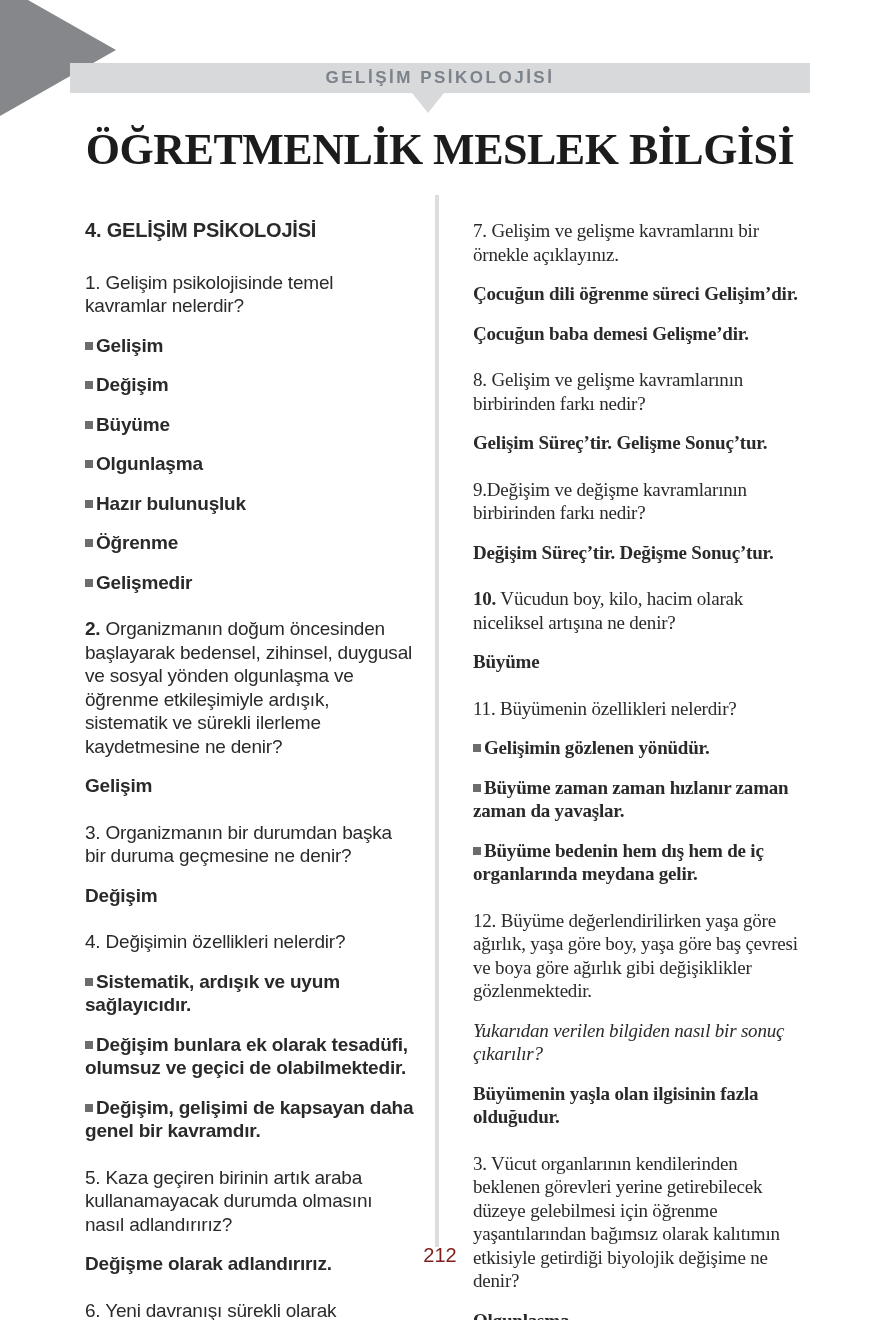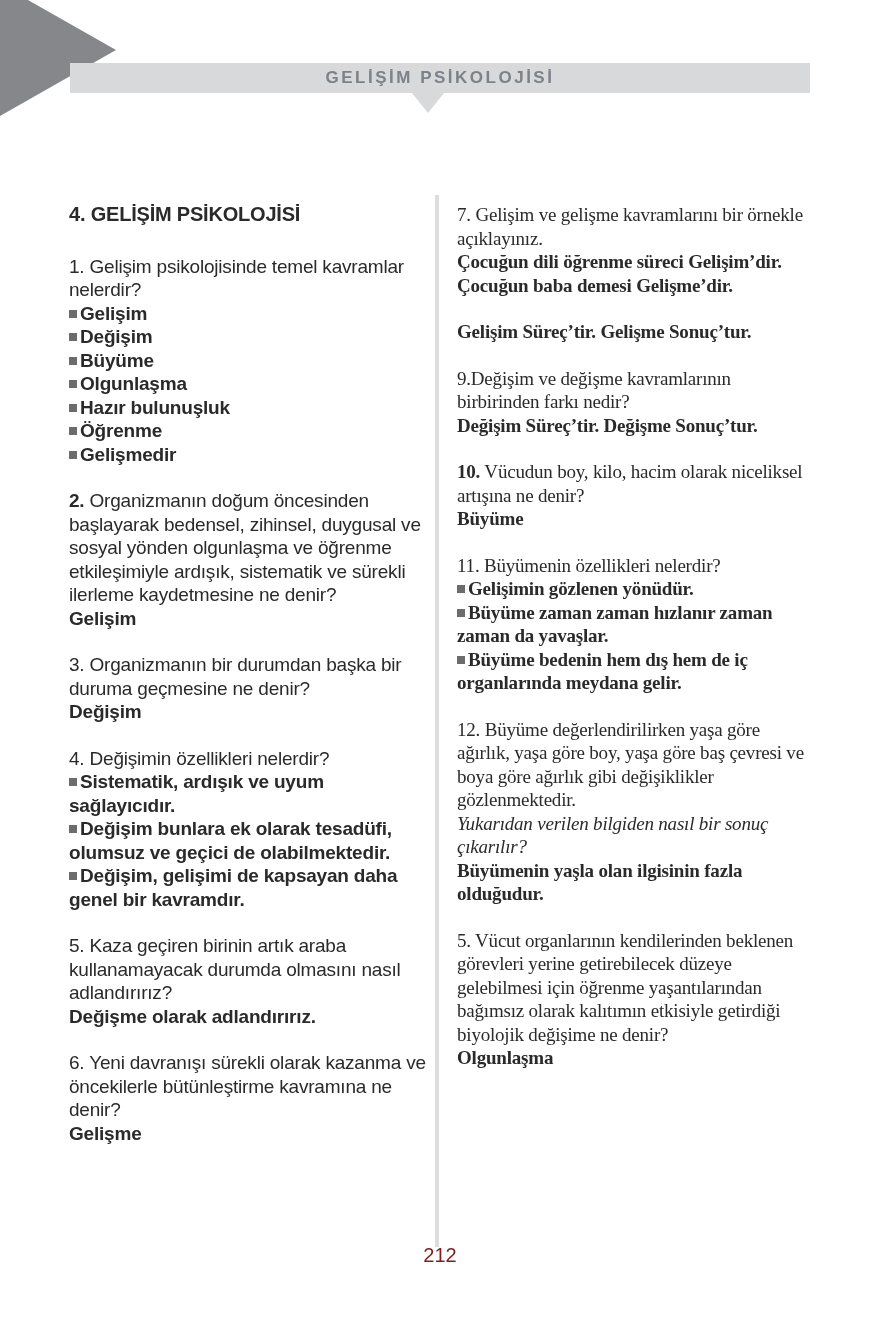--- a/index.html
+++ b/index.html
@@ -46,21 +46,21 @@
     background:var(--divider,#dcdddd);
   }
   .col{
     position:absolute;top:203px;width:362px;
     font-size:19px;line-height:23.5px;letter-spacing:-0.2px;
   }
   .col-left{left:69px;}
   .col-right{left:457px;width:358px;font-family:Liberation Serif, serif;}
   .block{margin:0 0 23px 0;}
   .block.heading{margin-bottom:28px;font-size:20px;}
-  .para{margin:0;}
+  .para{margin:16px;}
   .b{font-weight:bold;}
   .i{font-style:italic;}
   .bullet-sq{
     display:inline-block;width:8px;height:8px;
     background:var(--bullet,#6b6c6e);
     margin-right:3px;vertical-align:2px;
   }
   .pagenum{
     position:absolute;top:1244px;left:0;width:880px;
     text-align:center;font-size:20px;color:#7f1d1d;letter-spacing:0;
@@ -68,20 +68,21 @@
 </style>
 </head>
 <body>
 
 <div class="page">
   <div class="corner-shape"></div>
   <div class="banner">
     <span class="banner-text">GELİŞİM PSİKOLOJİSİ</span>
   </div>
   <div class="banner-tail"></div>
+  <h1 class="title">ÖĞRETMENLİK MESLEK BİLGİSİ</h1>
   <div class="divider"></div>
   <div class="col col-left">
       <div class="block heading">
         <p class="para"><span class="b">4. GELİŞİM PSİKOLOJİSİ</span></p>
       </div>
       <div class="block">
         <p class="para"><span>1. Gelişim psikolojisinde temel kavramlar nelerdir?</span></p>
         <p class="para"><span class="bullet-sq"></span><span class="b">Gelişim</span></p>
         <p class="para"><span class="bullet-sq"></span><span class="b">Değişim</span></p>
         <p class="para"><span class="bullet-sq"></span><span class="b">Büyüme</span></p>
@@ -113,20 +114,21 @@
         <p class="para"><span class="b">Gelişme</span></p>
       </div>
     </div>
   <div class="col col-right">
       <div class="block">
         <p class="para"><span>7. Gelişim ve gelişme kavramlarını bir örnekle açıklayınız.</span></p>
         <p class="para"><span class="b">Çocuğun dili öğrenme süreci Gelişim’dir.</span></p>
         <p class="para"><span class="b">Çocuğun baba demesi Gelişme’dir.</span></p>
       </div>
       <div class="block">
+        <p class="para"><span>8. Gelişim ve gelişme kavramlarının birbirinden farkı nedir?</span></p>
         <p class="para"><span class="b">Gelişim Süreç’tir. Gelişme Sonuç’tur.</span></p>
       </div>
       <div class="block">
         <p class="para"><span>9.Değişim ve değişme kavramlarının birbirinden farkı nedir?</span></p>
         <p class="para"><span class="b">Değişim Süreç’tir. Değişme Sonuç’tur.</span></p>
       </div>
       <div class="block">
         <p class="para"><span class="b">10.</span><span> Vücudun boy, kilo, hacim olarak niceliksel artışına ne denir?</span></p>
         <p class="para"><span class="b">Büyüme</span></p>
       </div>
@@ -135,18 +137,18 @@
         <p class="para"><span class="bullet-sq"></span><span class="b">Gelişimin gözlenen yönüdür.</span></p>
         <p class="para"><span class="bullet-sq"></span><span class="b">Büyüme zaman zaman hızlanır zaman zaman da yavaşlar.</span></p>
         <p class="para"><span class="bullet-sq"></span><span class="b">Büyüme bedenin hem dış hem de iç organlarında meydana gelir.</span></p>
       </div>
       <div class="block">
         <p class="para"><span>12. Büyüme değerlendirilirken yaşa göre ağırlık, yaşa göre boy, yaşa göre baş çevresi ve boya göre ağırlık gibi değişiklikler gözlenmektedir.</span></p>
         <p class="para"><span class="i">Yukarıdan verilen bilgiden nasıl bir sonuç çıkarılır?</span></p>
         <p class="para"><span class="b">Büyümenin yaşla olan ilgisinin fazla olduğudur.</span></p>
       </div>
       <div class="block">
-        <p class="para"><span>5. Vücut organlarının kendilerinden beklenen görevleri yerine getirebilecek düzeye gelebilmesi için öğrenme yaşantılarından bağımsız olarak kalıtımın etkisiyle getirdiği biyolojik değişime ne denir?</span></p>
+        <p class="para"><span>3. Vücut organlarının kendilerinden beklenen görevleri yerine getirebilecek düzeye gelebilmesi için öğrenme yaşantılarından bağımsız olarak kalıtımın etkisiyle getirdiği biyolojik değişime ne denir?</span></p>
         <p class="para"><span class="b">Olgunlaşma</span></p>
       </div>
     </div>
   <div class="pagenum">212</div>
 </div>
 
 </body></html>

